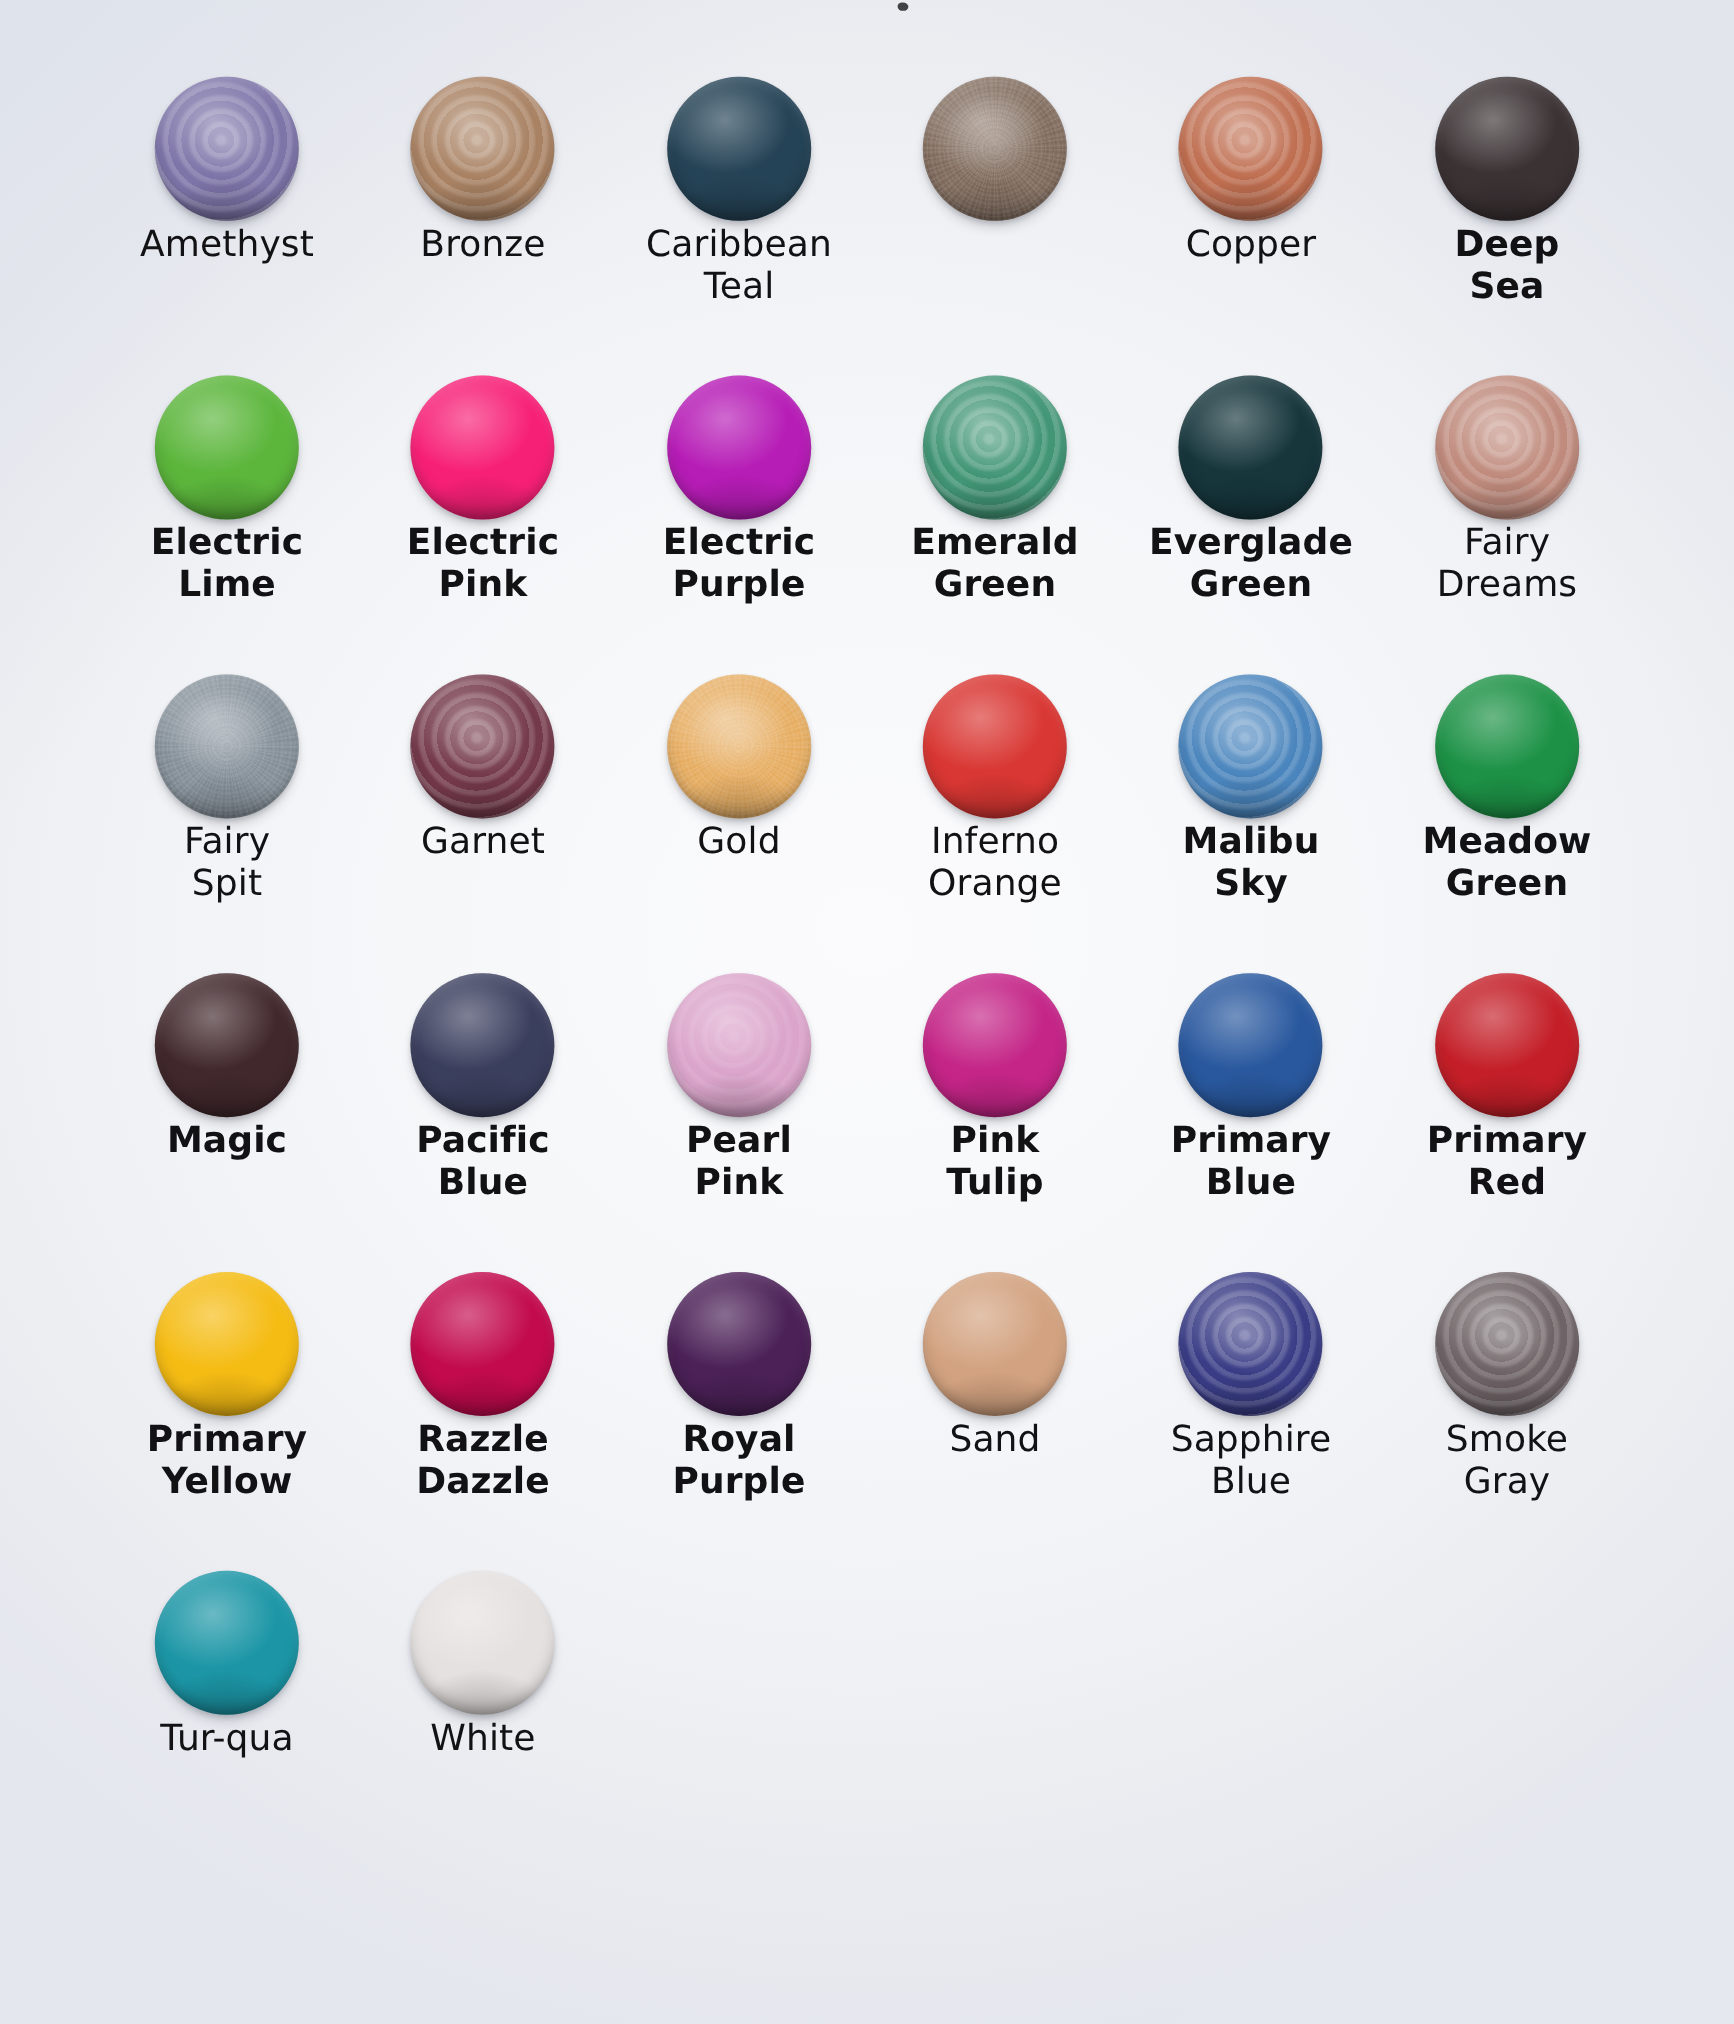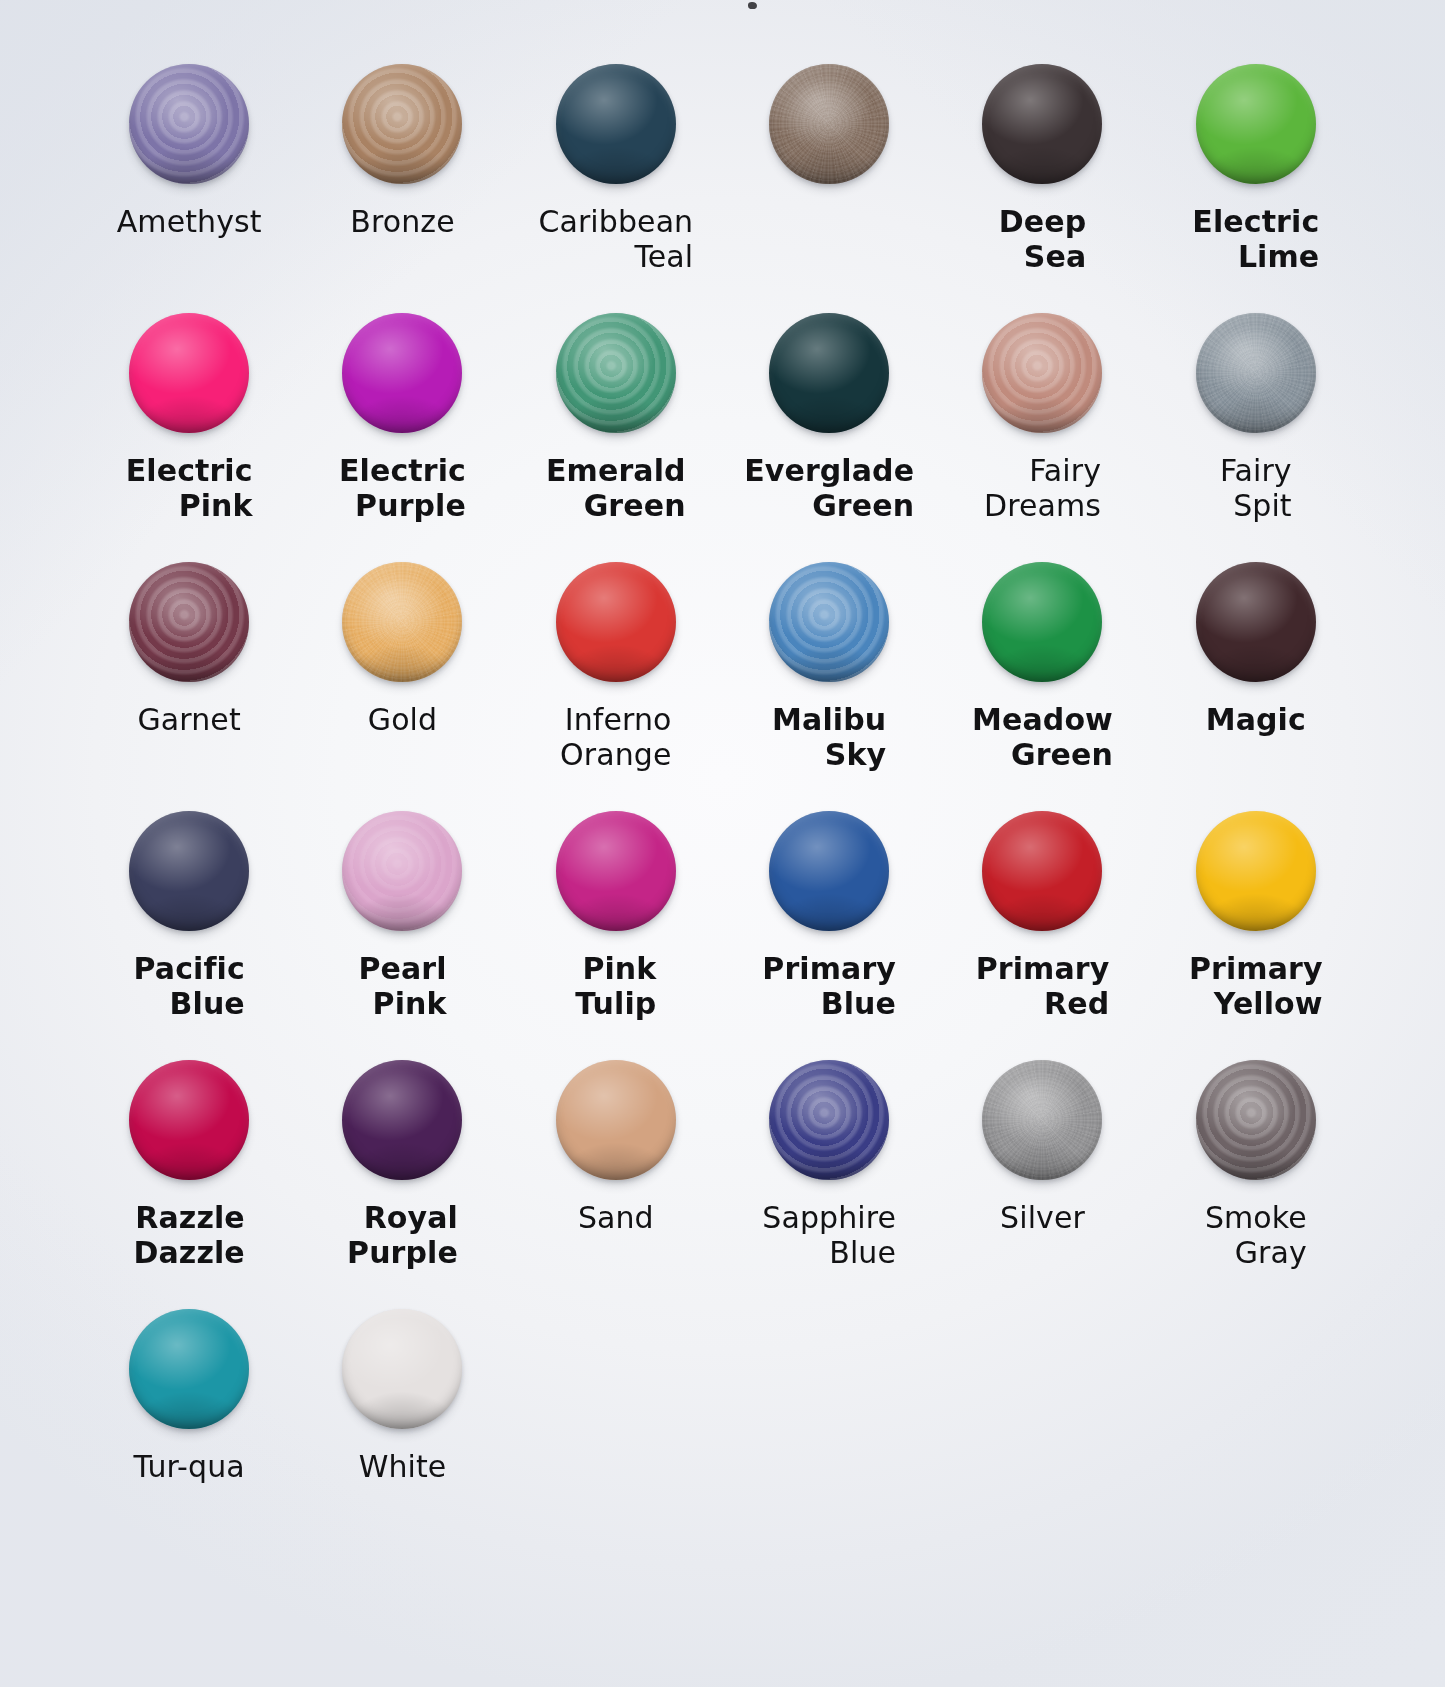--- a/index.html
+++ b/index.html
@@ -147,22 +147,22 @@
   .swatch-disc[data-finish="glitter"] .swatch-swirl {
     opacity: 1;
     mix-blend-mode: screen;
     background:
       radial-gradient(ellipse 52% 44% at 50% 44%,
         rgba(255,255,255,0.20) 0%,
         rgba(255,255,255,0.00) 72%);
   }
 
   .swatch-label {
-    margin-top: 18px;
-    text-align: right;
+    margin-top: 0;
+    text-align: center;
     color: #121214;
     font-size: 30px;
     line-height: 1.17;
     letter-spacing: 0.1px;
     white-space: pre-line;
     max-width: 205px;
   }
   .swatch-cell[data-weight="bold"] .swatch-label { font-weight: 700; }
   .swatch-cell[data-weight="regular"] .swatch-label { font-weight: 400; }
 
@@ -213,20 +213,29 @@
 Teal</div>
     </div>
     <div class="swatch-cell" data-weight="regular">
       <div class="swatch-disc-wrap">
         <div class="swatch-disc" data-finish="glitter" style="--c: #7a6455;">
           <div class="swatch-swirl"></div>
           <div class="swatch-grain"></div>
         </div>
       </div>
     </div>
+    <div class="swatch-cell" data-weight="regular">
+      <div class="swatch-disc-wrap">
+        <div class="swatch-disc" data-finish="shimmer" style="--c: #bf6e50;">
+          <div class="swatch-swirl"></div>
+          <div class="swatch-grain"></div>
+        </div>
+      </div>
+      <div class="swatch-label">Copper</div>
+    </div>
     <div class="swatch-cell" data-weight="bold">
       <div class="swatch-disc-wrap">
         <div class="swatch-disc" data-finish="gloss" style="--c: #3b3234;">
           <div class="swatch-swirl"></div>
           <div class="swatch-grain"></div>
         </div>
       </div>
       <div class="swatch-label">Deep
 Sea</div>
     </div>
@@ -451,29 +460,20 @@
         <div class="swatch-disc" data-finish="shimmer" style="--c: #3a3d86;">
           <div class="swatch-swirl"></div>
           <div class="swatch-grain"></div>
         </div>
       </div>
       <div class="swatch-label">Sapphire
 Blue</div>
     </div>
     <div class="swatch-cell" data-weight="regular">
       <div class="swatch-disc-wrap">
-        <div class="swatch-disc" data-finish="glitter" style="--c: #8a8a8c;">
-          <div class="swatch-swirl"></div>
-          <div class="swatch-grain"></div>
-        </div>
-      </div>
-      <div class="swatch-label">Silver</div>
-    </div>
-    <div class="swatch-cell" data-weight="regular">
-      <div class="swatch-disc-wrap">
         <div class="swatch-disc" data-finish="shimmer" style="--c: #6e6366;">
           <div class="swatch-swirl"></div>
           <div class="swatch-grain"></div>
         </div>
       </div>
       <div class="swatch-label">Smoke
 Gray</div>
     </div>
     <div class="swatch-cell" data-weight="regular">
       <div class="swatch-disc-wrap">

